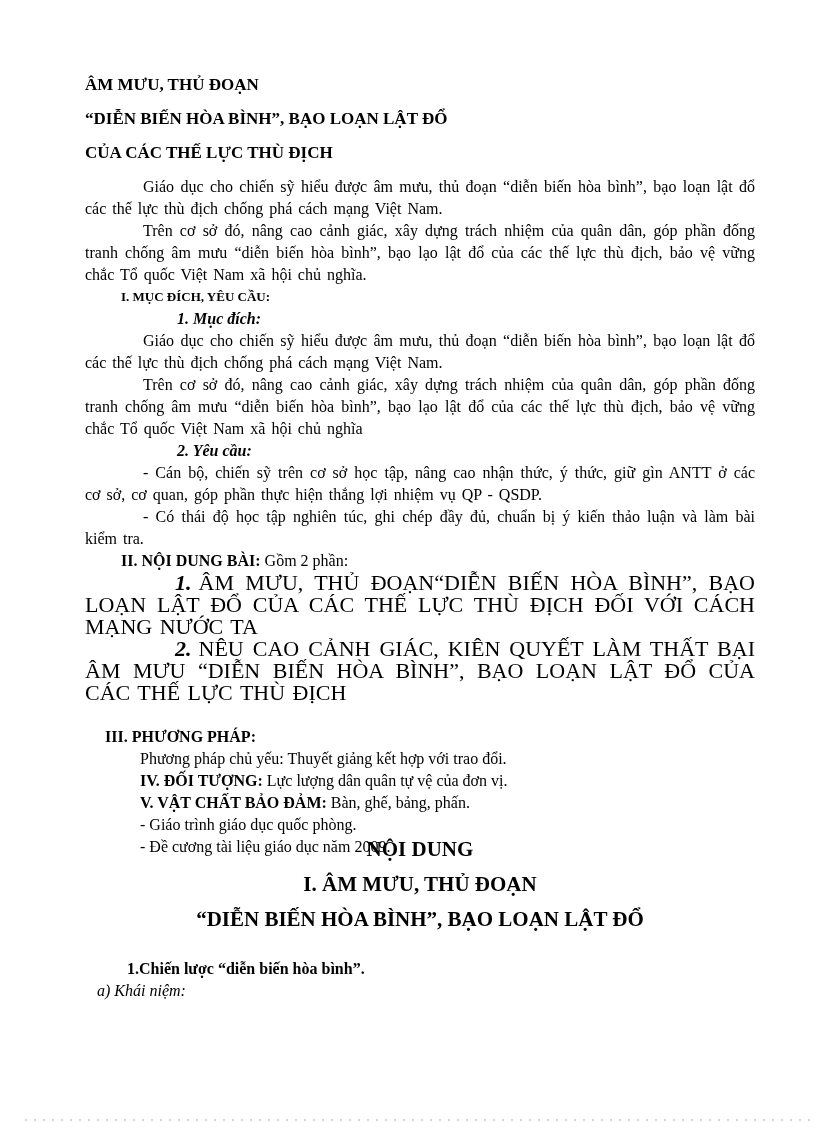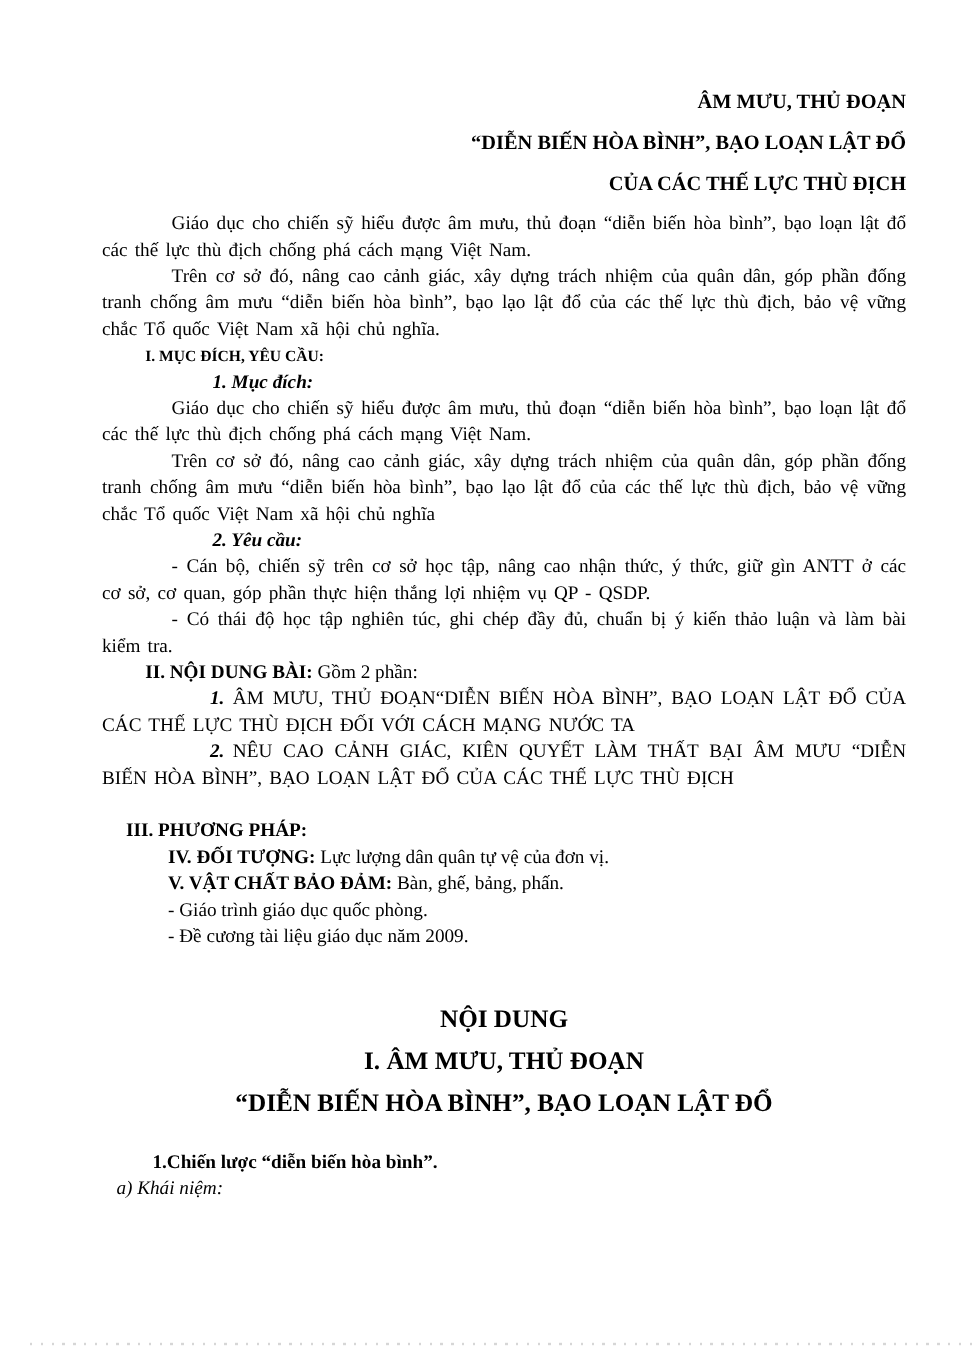--- a/index.html
+++ b/index.html
@@ -15,21 +15,21 @@
   .upper { padding: 74px 61px 0 85px; }
   .lower {
     position: absolute; top: 838px; left: 0;
     width: 816px; padding: 0 61px 0 85px;
   }
 
   
   .doc-title { margin-bottom: 8px; }
   .doc-title p {
     font-size: 17px; font-weight: bold;
-    line-height: 22px; text-align: right;
+    line-height: 22px; text-align: left;
     margin-bottom: 12px;
   }
 
   
   .body-p {
     font-size: 16px; line-height: 22px;
     text-align: justify; text-indent: 58px;
     word-spacing: 2px;
   }
 
@@ -40,21 +40,21 @@
   }
   .h-sub {
     font-size: 16px; font-weight: bold; font-style: italic;
     line-height: 22px; margin-left: 92px;
   }
   .h-sec-mixed { font-size: 16px; line-height: 22px; margin-left: 36px; }
   .lead-b { font-weight: bold; }
 
   
   .item-p {
-    font-size: 16px; line-height: 22px;
+    font-size: 22px; line-height: 22px;
     text-align: justify; text-indent: 90px;
     word-spacing: 2px;
   }
   .num { font-weight: bold; font-style: italic; margin-right: 7px; }
 
   
   .h-method {
     font-size: 16px; font-weight: bold;
     line-height: 22px; margin-left: 20px; margin-top: 22px;
   }
@@ -107,20 +107,21 @@
     <p class="body-p">- Cán bộ, chiến sỹ trên cơ sở học tập, nâng cao nhận thức, ý thức, giữ gìn ANTT ở các cơ sở, cơ quan, góp phần thực hiện thắng lợi nhiệm vụ QP - QSDP.</p>
     <p class="body-p">- Có thái độ học tập nghiên túc, ghi chép đầy đủ, chuẩn bị ý kiến thảo luận và làm bài kiểm tra.</p>
 
     <p class="h-sec-mixed"><span class="lead-b">II. NỘI DUNG BÀI:</span><span> Gồm 2 phần:</span></p>
 
     <p class="item-p"><span class="num">1.</span><span>ÂM MƯU, THỦ ĐOẠN“DIỄN BIẾN HÒA BÌNH”, BẠO LOẠN LẬT ĐỔ CỦA CÁC THẾ LỰC THÙ ĐỊCH ĐỐI VỚI CÁCH MẠNG NƯỚC TA</span></p>
 
     <p class="item-p"><span class="num">2.</span><span>NÊU CAO CẢNH GIÁC, KIÊN QUYẾT LÀM THẤT BẠI ÂM MƯU “DIỄN BIẾN HÒA BÌNH”, BẠO LOẠN LẬT ĐỔ CỦA CÁC THẾ LỰC THÙ ĐỊCH</span></p>
 
     <p class="h-method">III. PHƯƠNG PHÁP:</p>
+    <p class="s3-line">Phương pháp chủ yếu: Thuyết giảng kết hợp với trao đổi.</p>
     <p class="s3-line"><span class="lead-b">IV. ĐỐI TƯỢNG:</span><span> Lực lượng dân quân tự vệ của đơn vị.</span></p>
     <p class="s3-line"><span class="lead-b">V. VẬT CHẤT BẢO ĐẢM:</span><span> Bàn, ghế, bảng, phấn.</span></p>
     <p class="s3-line">- Giáo trình giáo dục quốc phòng.</p>
     <p class="s3-line">- Đề cương tài liệu giáo dục năm 2009.</p>
 
   </div>
 
   <div class="lower">
     <p class="center-h">NỘI DUNG</p>
     <p class="center-h">I. ÂM MƯU, THỦ ĐOẠN</p>

